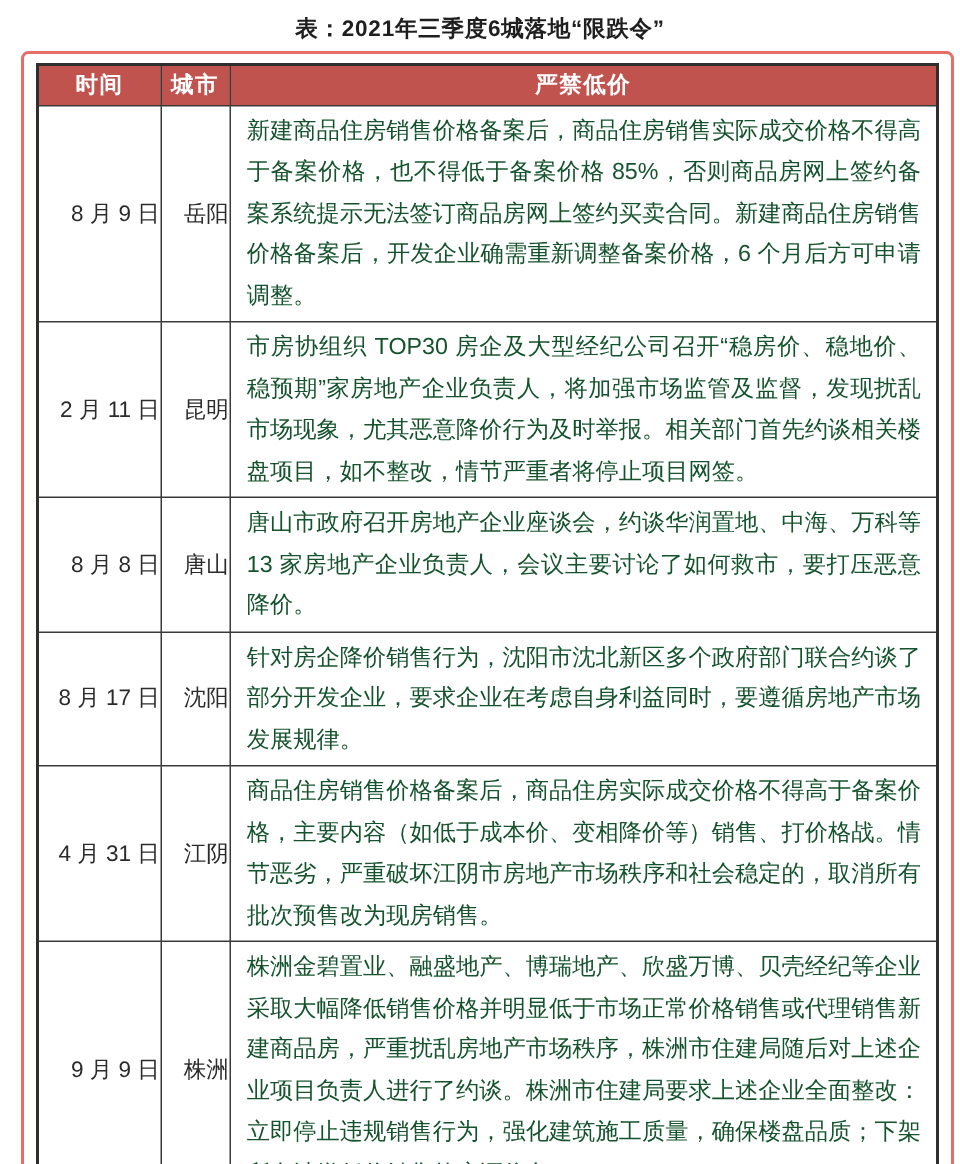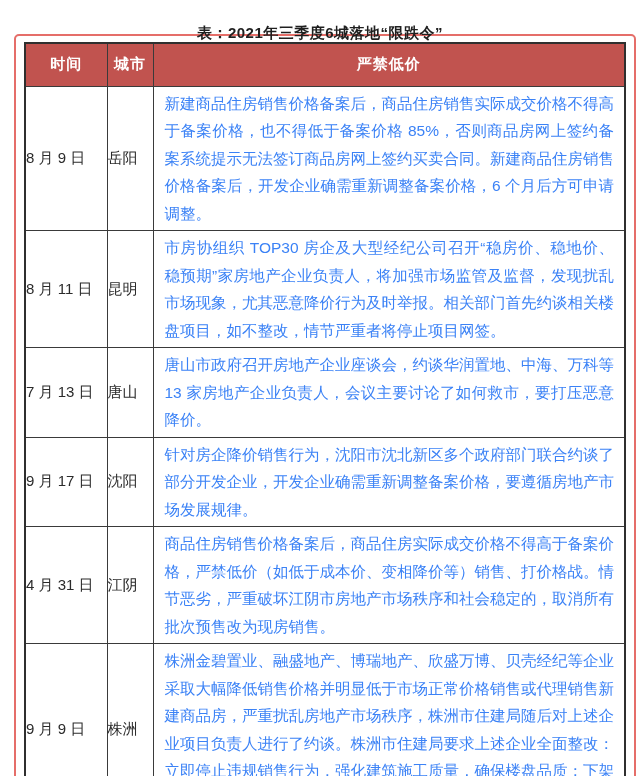--- a/index.html
+++ b/index.html
@@ -9,21 +9,21 @@
     font-family: "Liberation Sans", "DejaVu Sans", sans-serif;
     color: #262626;
   }
   body { height: 776px; overflow: hidden; position: relative; }
 
   .doc-title {
     text-align: center;
     font-size: 15px;
     font-weight: bold;
     color: #1f1f1f;
-    padding-top: 24px;
+    padding-top: 10px;
     height: 34px;
     letter-spacing: 0.5px;
   }
 
   .red-frame {
     margin-left: 14px;
     width: 622px;
     border: 2px solid #e56e69;
     border-radius: 5px;
     padding: 6px 8px 10px 8px;
@@ -38,41 +38,41 @@
   table.main-table, table.main-table th, table.main-table td {
     border: 1px solid #3a3a3a;
   }
   table.main-table { border: 2px solid #2f2f2f; }
 
   th.hdr {
     background: #c1534f;
     color: #ffffff;
     font-size: 15px;
     font-weight: bold;
-    height: 43px;
+    height: 27px;
     text-align: center;
     letter-spacing: 1px;
   }
 
   td.cell-date, td.cell-city {
-    text-align: left;
+    text-align: right;
     vertical-align: middle;
     font-size: 15px;
     color: #2b2b2b;
     white-space: nowrap;
     margin-left: 36px;
   }
   td.cell-content {
     font-size: 15.5px;
     line-height: 27.5px;
     text-align: justify;
     text-justify: inter-ideograph;
     vertical-align: middle;
     padding: 3px 10px 3px 11px;
-    color: #3b82f6;
+    color: #14532d;
   }
 </style>
 </head>
 <body>
 
 <div class="doc-title">表：2021年三季度6城落地“限跌令”</div>
 
 <div class="red-frame">
   <table class="main-table">
     <colgroup>
@@ -87,38 +87,38 @@
         <th class="hdr">严禁低价</th>
       </tr>
     </thead>
     <tbody>
       <tr style="height:141px">
         <td class="cell-date">8 月 9 日</td>
         <td class="cell-city">岳阳</td>
         <td class="cell-content">新建商品住房销售价格备案后，商品住房销售实际成交价格不得高于备案价格，也不得低于备案价格 85%，否则商品房网上签约备案系统提示无法签订商品房网上签约买卖合同。新建商品住房销售价格备案后，开发企业确需重新调整备案价格，6 个月后方可申请调整。</td>
       </tr>
       <tr style="height:109px">
-        <td class="cell-date">8 月 11 日</td>
+        <td class="cell-date">2 月 11 日</td>
         <td class="cell-city">昆明</td>
         <td class="cell-content">市房协组织 TOP30 房企及大型经纪公司召开“稳房价、稳地价、稳预期”家房地产企业负责人，将加强市场监管及监督，发现扰乱市场现象，尤其恶意降价行为及时举报。相关部门首先约谈相关楼盘项目，如不整改，情节严重者将停止项目网签。</td>
       </tr>
       <tr style="height:73px">
-        <td class="cell-date">7 月 13 日</td>
+        <td class="cell-date">8 月 8 日</td>
         <td class="cell-city">唐山</td>
         <td class="cell-content">唐山市政府召开房地产企业座谈会，约谈华润置地、中海、万科等 13 家房地产企业负责人，会议主要讨论了如何救市，要打压恶意降价。</td>
       </tr>
       <tr style="height:84px">
-        <td class="cell-date">9 月 17 日</td>
+        <td class="cell-date">8 月 17 日</td>
         <td class="cell-city">沈阳</td>
-        <td class="cell-content">针对房企降价销售行为，沈阳市沈北新区多个政府部门联合约谈了部分开发企业，开发企业确需重新调整备案价格，要遵循房地产市场发展规律。</td>
+        <td class="cell-content">针对房企降价销售行为，沈阳市沈北新区多个政府部门联合约谈了部分开发企业，要求企业在考虑自身利益同时，要遵循房地产市场发展规律。</td>
       </tr>
       <tr style="height:110px">
         <td class="cell-date">4 月 31 日</td>
         <td class="cell-city">江阴</td>
-        <td class="cell-content">商品住房销售价格备案后，商品住房实际成交价格不得高于备案价格，严禁低价（如低于成本价、变相降价等）销售、打价格战。情节恶劣，严重破坏江阴市房地产市场秩序和社会稳定的，取消所有批次预售改为现房销售。</td>
+        <td class="cell-content">商品住房销售价格备案后，商品住房实际成交价格不得高于备案价格，主要内容（如低于成本价、变相降价等）销售、打价格战。情节恶劣，严重破坏江阴市房地产市场秩序和社会稳定的，取消所有批次预售改为现房销售。</td>
       </tr>
       <tr style="height:160px">
         <td class="cell-date">9 月 9 日</td>
         <td class="cell-city">株洲</td>
         <td class="cell-content">株洲金碧置业、融盛地产、博瑞地产、欣盛万博、贝壳经纪等企业采取大幅降低销售价格并明显低于市场正常价格销售或代理销售新建商品房，严重扰乱房地产市场秩序，株洲市住建局随后对上述企业项目负责人进行了约谈。株洲市住建局要求上述企业全面整改：立即停止违规销售行为，强化建筑施工质量，确保楼盘品质；下架所有涉嫌低价销售的房源信息。</td>
       </tr>
     </tbody>
   </table>
 </div>
 

